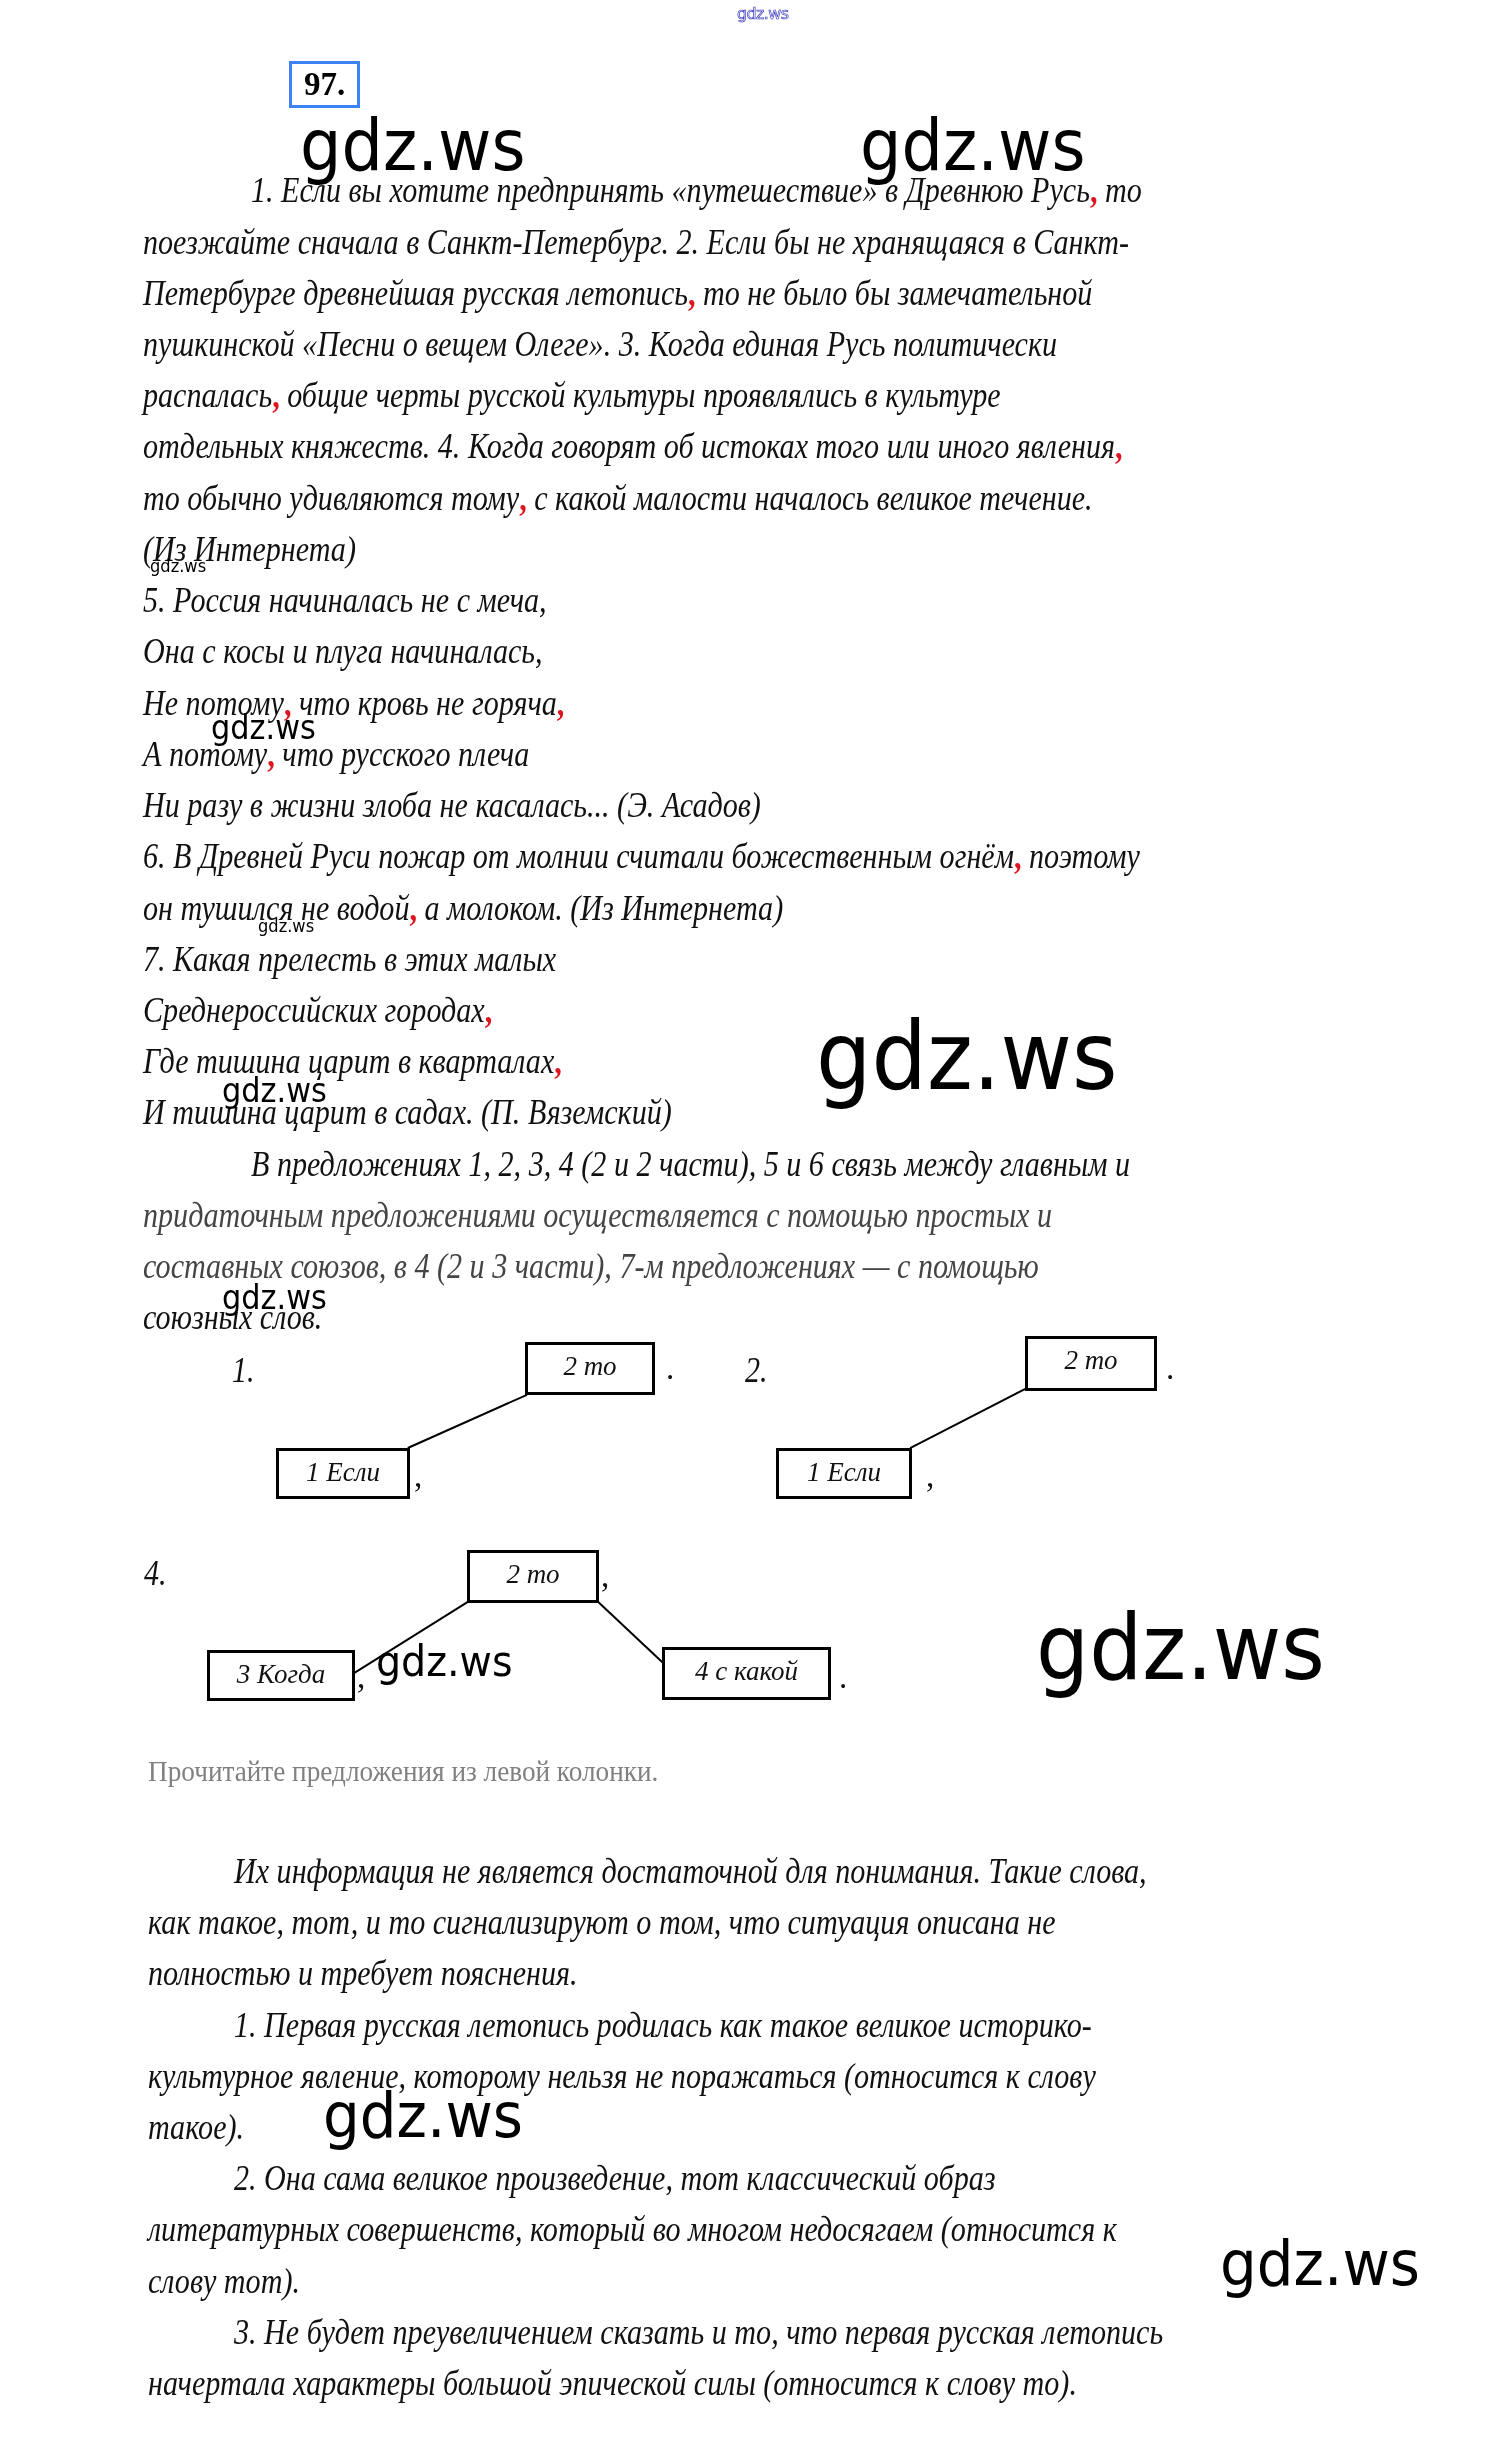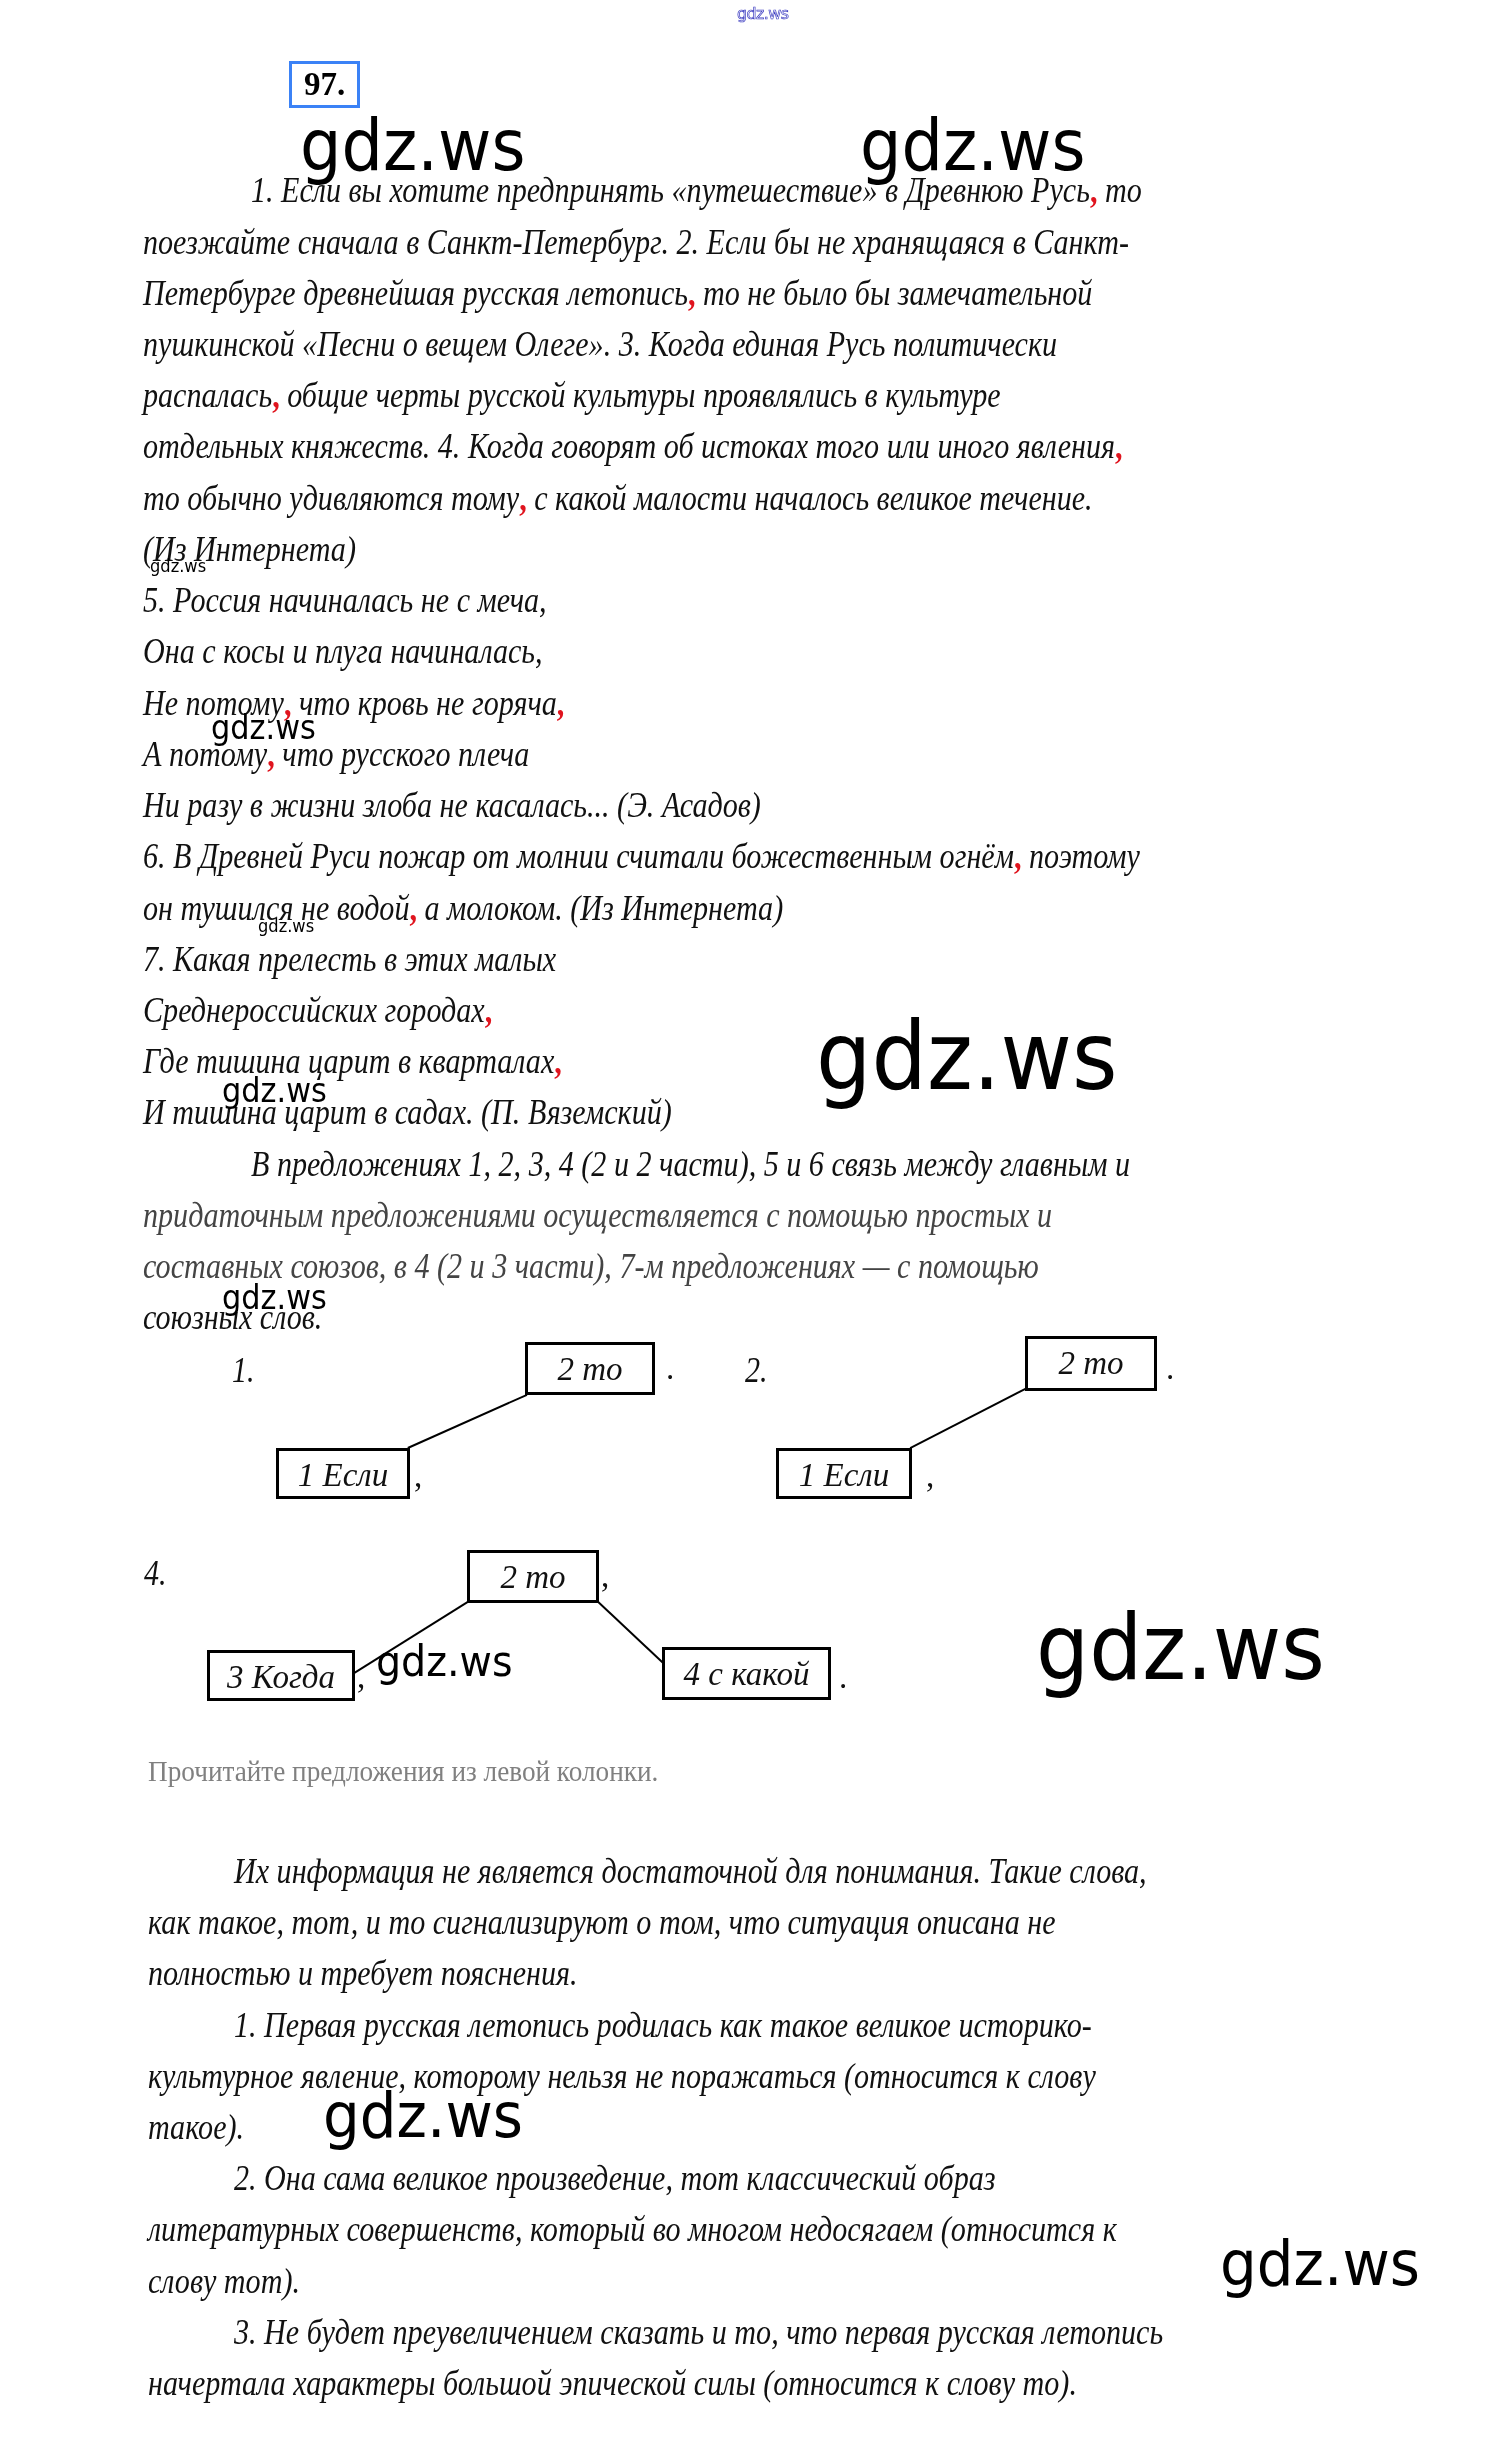--- a/index.html
+++ b/index.html
@@ -8,21 +8,21 @@
   .red { color:#e0141e; font-weight:bold; font-style:normal; }
   .wm { position:absolute; font-family:"DejaVu Sans","Liberation Sans",sans-serif; color:#000; line-height:1; white-space:nowrap; transform:scaleX(0.92); transform-origin:left top; }
   .wm-big { font-size:71px; }
   .wm-mid { font-size:43px; }
   .wm-small { font-size:33px; }
   .wm-tiny { font-size:17.7px; }
   .wm-top { position:absolute; left:737px; top:3.9px; font-family:"DejaVu Sans",sans-serif; font-size:15.8px; color:#fff; -webkit-text-stroke:0.7px #3a3ac0; letter-spacing:-0.5px; }
   .num-box { position:absolute; left:249px; top:61px; width:65px; height:41px; border:3px solid #3b82f6; font-family:"Liberation Serif",serif; font-weight:bold; font-size:33px; line-height:41px; text-align:center; color:#000;margin-left:40px; }
   .gray { position:absolute; font-family:"Liberation Serif",serif; font-size:29.6px; color:#808080; white-space:nowrap; transform:scaleX(0.92); transform-origin:left top; }
   .box { position:absolute; border:3px solid #000; background:#fff; box-sizing:border-box; }
-  .box span { position:absolute; left:0; right:0; top:5.9px; text-align:center; font-family:"Liberation Serif",serif; font-style:italic; font-size:33px; color:#111; white-space:nowrap; }
+  .box span { position:absolute; left:0; right:0; top:5.9px; text-align:center; font-family:"Liberation Serif",serif; font-style:italic; font-size:27px; color:#111; white-space:nowrap; }
   svg.lines { position:absolute; left:0; top:0; width:1509px; height:2437px; pointer-events:none; }
   .punct { position:absolute; font-family:"Liberation Serif",serif; font-size:33px; color:#111; }
 </style>
 </head>
 <body>
 
 <div class="wm-top">gdz.ws</div>
 
 <div class="num-box">97.</div>
 

